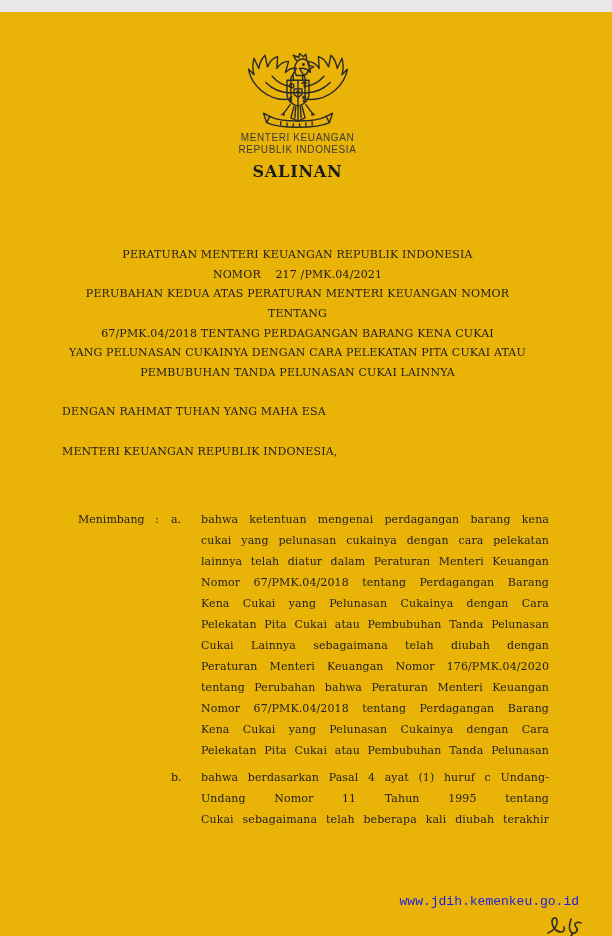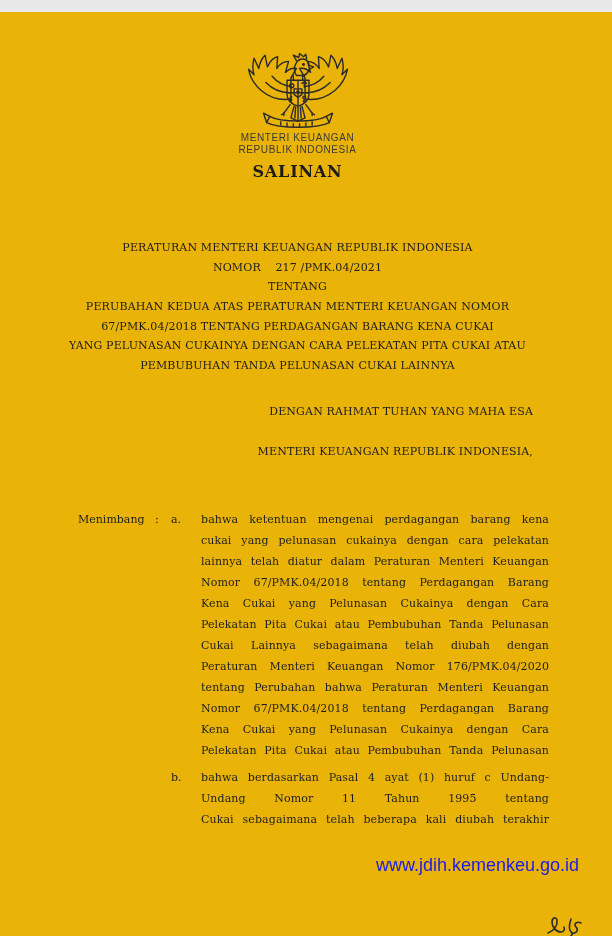--- a/index.html
+++ b/index.html
@@ -17,49 +17,49 @@
   .emblem{display:block;margin:0 auto;width:104px;height:80px;}
   .emblem svg{width:104px;height:80px;}
   .ministry{
     font-family:"Liberation Sans","DejaVu Sans",sans-serif;
     font-size:10px;line-height:12px;letter-spacing:.6px;color:#3a3a3a;
   }
   .salinan{
     margin-top:6px;font-size:16px;font-weight:bold;letter-spacing:.8px;color:#1b1b1b;
   }
   
-  .title-block{position:absolute;left:62px;top:226px;width:471px;text-align:center;}
+  .title-block{position:absolute;left:62px;top:233px;width:471px;text-align:center;}
   .title-line{
     height:19.7px;line-height:19.7px;font-size:11px;letter-spacing:.15px;
     white-space:nowrap;color:#1d1d1d;
   }
   .invocation,.authority{
-    position:absolute;left:62px;width:471px;text-align:right;
+    position:absolute;left:62px;width:471px;text-align:left;
     font-size:11px;letter-spacing:.15px;color:#1d1d1d;white-space:nowrap;
   }
   .invocation{top:393px;}
   .authority{top:433px;}
   
   .consider{position:absolute;left:78px;top:497px;width:471px;font-size:11px;}
   .c-label{position:absolute;left:0;top:0;line-height:21px;}
   .c-colon{position:absolute;left:77px;top:0;line-height:21px;}
   .c-items{margin-left:93px;width:378px;}
   .c-item{display:flex;}
   .c-item.gap{margin-top:6px;}
   .c-marker{width:30px;line-height:21px;flex:none;}
   .c-lines{width:348px;flex:none;}
   .c-line{
     height:21px;line-height:21px;text-align:left;color:#1f1f1f;letter-spacing:.1px;
   }
   .c-line.just{text-align:justify;text-align-last:justify;}
   
   .watermark{
-    position:absolute;top:844px;right:33px;
-    font-family:Liberation Sans, sans-serif;
-    font-size:18px;line-height:18px;color:#1c1ce8;text-decoration:none;
+    position:absolute;top:881px;right:33px;
+    font-family:Liberation Mono, monospace;
+    font-size:13px;line-height:18px;color:#1c1ce8;text-decoration:none;
   }
   .paraf{position:absolute;left:544px;top:901px;width:40px;height:28px;}
   .emblem path,.emblem circle{vector-effect:non-scaling-stroke;}
 </style>
 </head>
 <body>
 
 <div class="page">
 
   <div class="letterhead">
@@ -104,22 +104,22 @@
       </svg>
     </span>
     <div class="ministry">MENTERI KEUANGAN</div>
     <div class="ministry">REPUBLIK INDONESIA</div>
     <div class="salinan">SALINAN</div>
   </div>
 
   <div class="title-block">
     <div class="title-line">PERATURAN MENTERI KEUANGAN REPUBLIK INDONESIA</div>
     <div class="title-line">NOMOR&nbsp;&nbsp;&nbsp;&nbsp;217&nbsp;/PMK.04/2021</div>
+    <div class="title-line">PERUBAHAN KEDUA ATAS PERATURAN MENTERI KEUANGAN NOMOR</div>
     <div class="title-line">TENTANG</div>
-    <div class="title-line">PERUBAHAN KEDUA ATAS PERATURAN MENTERI KEUANGAN NOMOR</div>
     <div class="title-line">67/PMK.04/2018 TENTANG PERDAGANGAN BARANG KENA CUKAI</div>
     <div class="title-line">YANG PELUNASAN CUKAINYA DENGAN CARA PELEKATAN PITA CUKAI ATAU</div>
     <div class="title-line">PEMBUBUHAN TANDA PELUNASAN CUKAI LAINNYA</div>
   </div>
 
   <div class="invocation">DENGAN RAHMAT TUHAN YANG MAHA ESA</div>
   <div class="authority">MENTERI KEUANGAN REPUBLIK INDONESIA,</div>
 
   <div class="consider">
     <div class="c-label">Menimbang</div>

